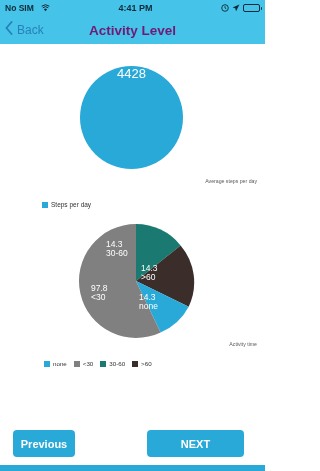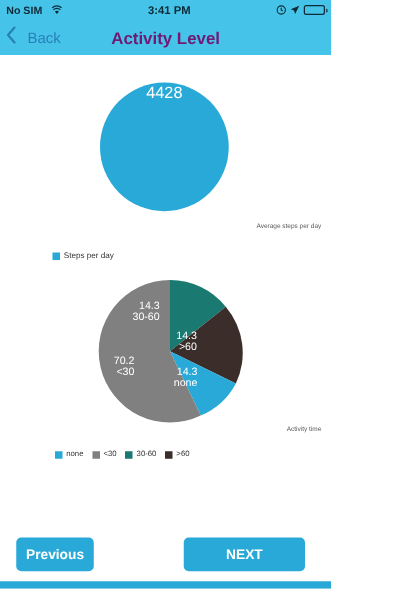--- a/index.html
+++ b/index.html
@@ -55,21 +55,21 @@
     background: #45C3E8;
     position: relative;
     display: flex;
     align-items: center;
   }
   .back-btn {
     position: absolute;
     left: 5px;
     display: flex;
     align-items: center;
-    gap: 9px;
+    gap: 4px;
     cursor: pointer;
   }
   .back-chevron { display: block; }
   .back-label {
     color: #2980b9;
     font-size: 12px;
   }
   .nav-title {
     width: 100%;
     text-align: center;
@@ -130,21 +130,21 @@
     left: 77px;
     top: 0px;
     width: 118px; height: 118px;
   }
   .pie-wrap svg { display: block; }
   .pie-label {
     position: absolute;
     color: #ffffff;
     font-size: 8.5px;
     line-height: 1.05;
-    text-align: right;
+    text-align: left;
     white-space: nowrap;
   }
   .cap2 { right: 8px; top: 119px; }
   .legend2 { padding-left: 44px; margin-top: 8px; gap: 7px; }
   .legend2 .legend-label { font-size: 6.2px; }
 
   
   .footer {
     position: absolute;
     bottom: 0; left: 0; right: 0;
@@ -180,21 +180,21 @@
   <div class="sb-left">
     <span>No SIM</span>
     <span class="wifi-icon">
       <svg width="9" height="8" viewBox="0 0 9 8">
         <path d="M4.5 7.2 L2.9 5.2 a2.6 2.6 0 0 1 3.2 0 Z" fill="#0d2b38"></path>
         <path d="M1.7 3.8 a4.4 4.4 0 0 1 5.6 0" stroke="#0d2b38" stroke-width="1" fill="none"></path>
         <path d="M0.7 2.2 a6.2 6.2 0 0 1 7.6 0" stroke="#0d2b38" stroke-width="1" fill="none"></path>
       </svg>
     </span>
   </div>
-  <div class="sb-center">3:41 PM</div>
+  <div class="sb-center">4:41 PM</div>
   <div class="sb-right">
     <span class="alarm-icon">
       <svg width="8" height="8" viewBox="0 0 8 8">
         <circle cx="4" cy="4" r="3.3" stroke="#0d2b38" stroke-width="0.9" fill="none"></circle>
         <path d="M4 2.2 V4 L5.2 4.8" stroke="#0d2b38" stroke-width="0.9" fill="none"></path>
       </svg>
     </span>
     <span class="loc-icon">
       <svg width="8" height="8" viewBox="0 0 8 8">
         <path d="M7.4 0.6 L0.6 3.4 L3.2 4.3 L4.1 7.2 Z" fill="#0d2b38"></path>
@@ -252,21 +252,21 @@
       </div>
       <div class="pie-label" style="left:64px; top:42px;">
         <span>14.3</span><br>
         <span>&gt;60</span>
       </div>
       <div class="pie-label" style="left:62px; top:71px;">
         <span>14.3</span><br>
         <span>none</span>
       </div>
       <div class="pie-label" style="left:14px; top:62px;">
-        <span>70.2</span><br>
+        <span>97.8</span><br>
         <span>&lt;30</span>
       </div>
     </div>
     <div class="caption cap2">Activity time</div>
   </div>
 
   <div class="legend legend2">
     <div class="legend-item">
       <span class="legend-swatch" style="background:#29A9D7"></span>
       <span class="legend-label">none</span>

